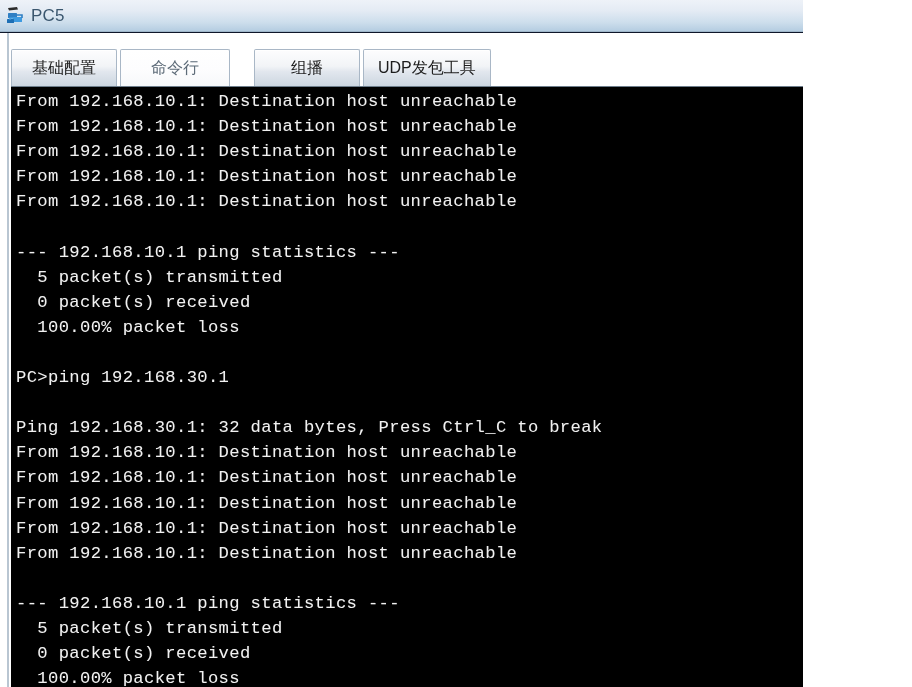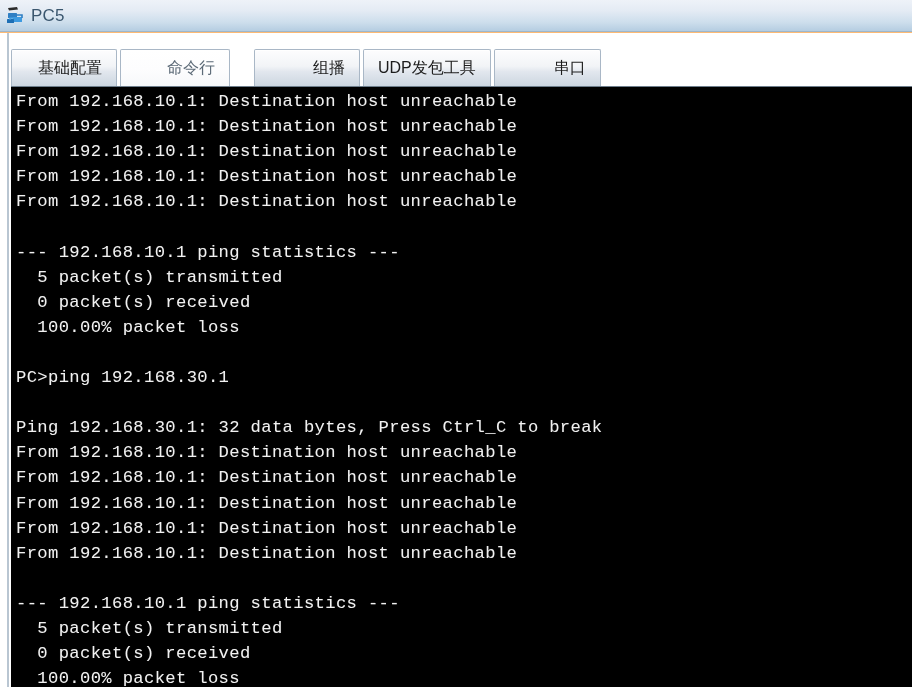--- a/index.html
+++ b/index.html
@@ -10,23 +10,23 @@
   body {
     width: 912px;
     height: 687px;
     overflow: hidden;
     font-family: "Liberation Sans", sans-serif;
   }
 
   
   .window {
     position: relative;
-    width: 912px;
+    width: 803px;
     height: 687px;
-    background: #fdba74;
+    background: #0f172a;
     overflow: hidden;
     text-decoration: underline;
   }
 
   
   .titlebar {
     position: absolute;
     left: 0; top: 0;
     width: 912px;
     height: 32px;
@@ -88,21 +88,21 @@
     gap: 3px;
   }
   .tab {
     height: 37px;
     box-sizing: border-box;
     border: 1px solid #a9b7c6;
     border-bottom: none;
     background: linear-gradient(to bottom, #fdfdfe 0%, #f2f4f7 45%, #e2e7ee 60%, #ccd6e0 100%);
     display: flex;
     align-items: center;
-    justify-content: flex-end;
+    justify-content: center;
     padding: 0 14px;
     font-family: "Liberation Sans", sans-serif;
     font-size: 16px;
     color: #1d1d1d;
     border-radius: 2px 2px 0 0;
     box-shadow: inset 0 1px 0 #ffffff;
     white-space: nowrap;
   }
   .tab.active {
     background: linear-gradient(to bottom, #ffffff 0%, #fdfdfe 55%, #f6f8fa 100%);
@@ -182,23 +182,20 @@
       </div>
       <div class="tab w2 active">
         <span>命令行</span>
       </div>
       <div class="tab w3">
         <span>组播</span>
       </div>
       <div class="tab w4">
         <span>UDP发包工具</span>
       </div>
-      <div class="tab w5">
-        <span>串口</span>
-      </div>
     </div>
 
     <div class="terminal">
       <div class="term-lines" id="term-lines"><div class="term-line">From 192.168.10.1: Destination host unreachable</div><div class="term-line">From 192.168.10.1: Destination host unreachable</div><div class="term-line">From 192.168.10.1: Destination host unreachable</div><div class="term-line">From 192.168.10.1: Destination host unreachable</div><div class="term-line">From 192.168.10.1: Destination host unreachable</div><div class="term-line">&nbsp;</div><div class="term-line">--- 192.168.10.1 ping statistics ---</div><div class="term-line">  5 packet(s) transmitted</div><div class="term-line">  0 packet(s) received</div><div class="term-line">  100.00% packet loss</div><div class="term-line">&nbsp;</div><div class="term-line">PC&gt;ping 192.168.30.1</div><div class="term-line">&nbsp;</div><div class="term-line">Ping 192.168.30.1: 32 data bytes, Press Ctrl_C to break</div><div class="term-line">From 192.168.10.1: Destination host unreachable</div><div class="term-line">From 192.168.10.1: Destination host unreachable</div><div class="term-line">From 192.168.10.1: Destination host unreachable</div><div class="term-line">From 192.168.10.1: Destination host unreachable</div><div class="term-line">From 192.168.10.1: Destination host unreachable</div><div class="term-line">&nbsp;</div><div class="term-line">--- 192.168.10.1 ping statistics ---</div><div class="term-line">  5 packet(s) transmitted</div><div class="term-line">  0 packet(s) received</div><div class="term-line">  100.00% packet loss</div></div>
     </div>
 
     <div class="watermark">https://blog.csdn.net/weixin_56669056</div>
 
   </div>
 </div>

